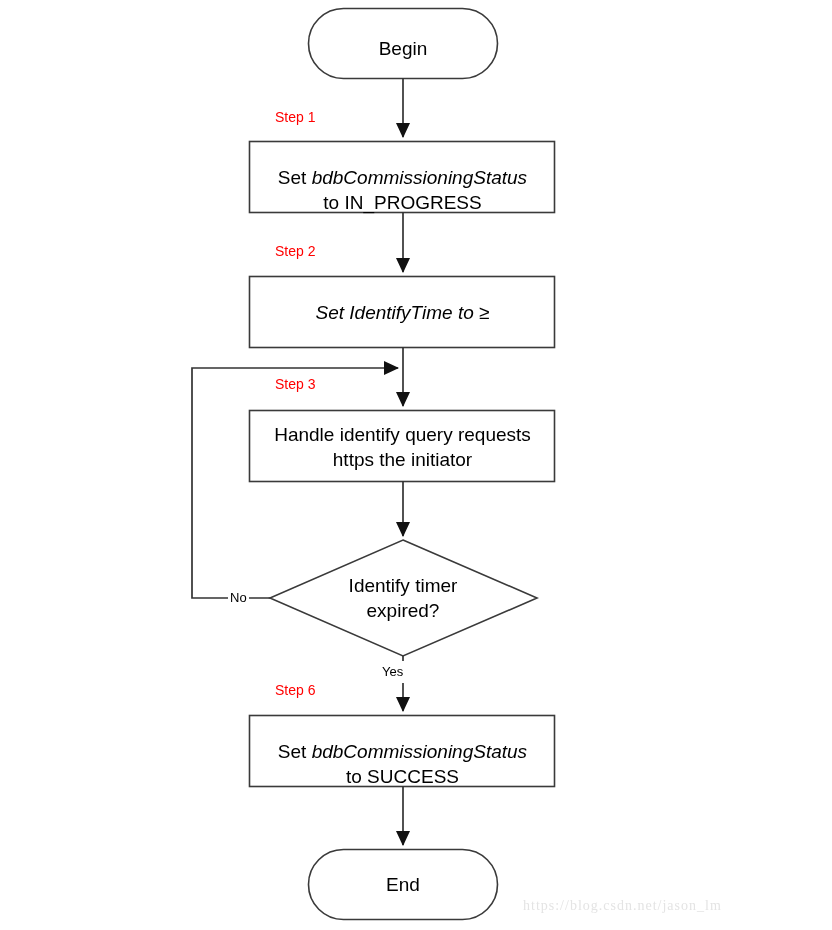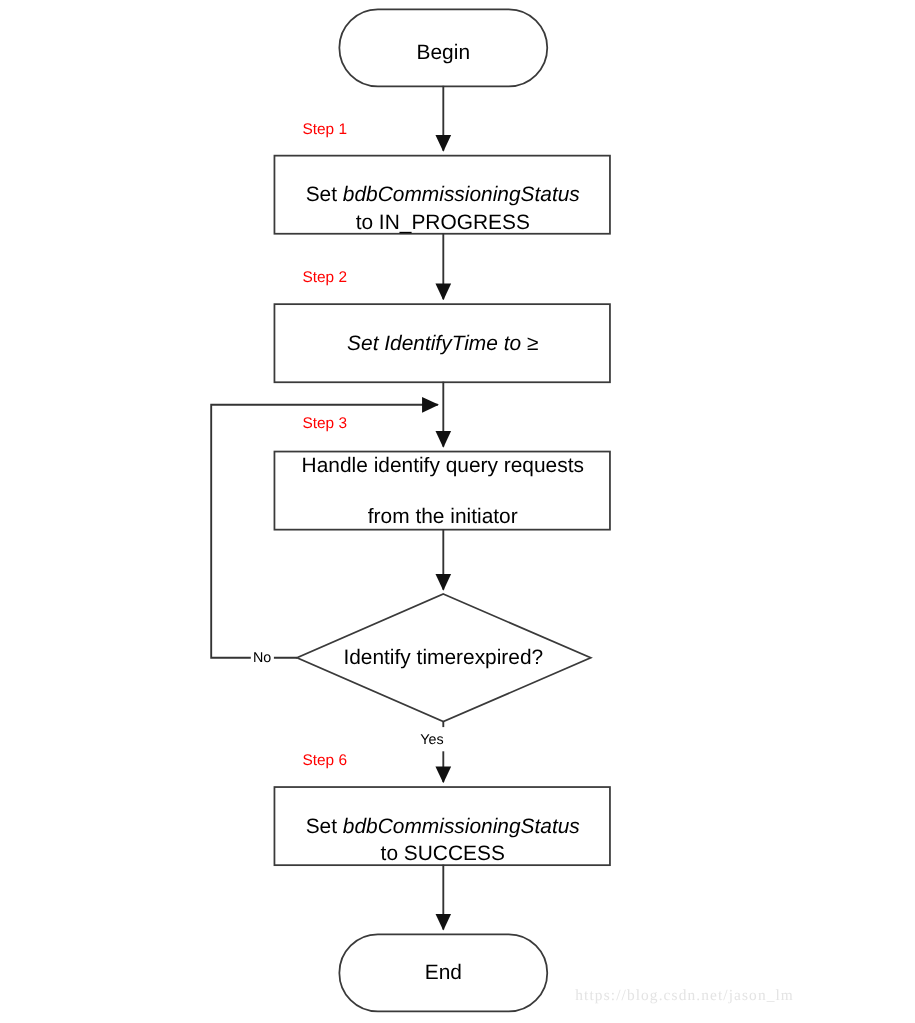--- a/index.html
+++ b/index.html
@@ -109,26 +109,26 @@
     <div>
       <span>Set </span><span class="ital">bdbCommissioningStatus</span>
     </div>
     <div>to IN_PROGRESS</div>
   </div>
 
   <div class="node-label" style="left:250px; top:277px; width:305px; height:71px; flex-direction:column;">
     <div class="ital">Set IdentifyTime to ≥</div>
   </div>
 
-  <div class="node-label" style="left:250px; top:411px; width:305px; height:71px; flex-direction:column;justify-content:space-between;">
+  <div class="node-label" style="left:250px; top:411px; width:305px; height:71px; flex-direction:column;">
     <div>Handle identify query requests</div>
-    <div>from the initiator</div>
+    <div>https the initiator</div>
   </div>
 
-  <div class="node-label" style="left:290px; top:562px; width:226px; height:72px; flex-direction:row;">
+  <div class="node-label" style="left:290px; top:562px; width:226px; height:72px; flex-direction:column;">
     <div>Identify timer</div>
     <div>expired?</div>
   </div>
 
   <div class="node-label" style="left:250px; top:716px; width:305px; height:71px; flex-direction:column;">
     <div>
       <span>Set </span><span class="ital">bdbCommissioningStatus</span>
     </div>
     <div>to SUCCESS</div>
   </div>

